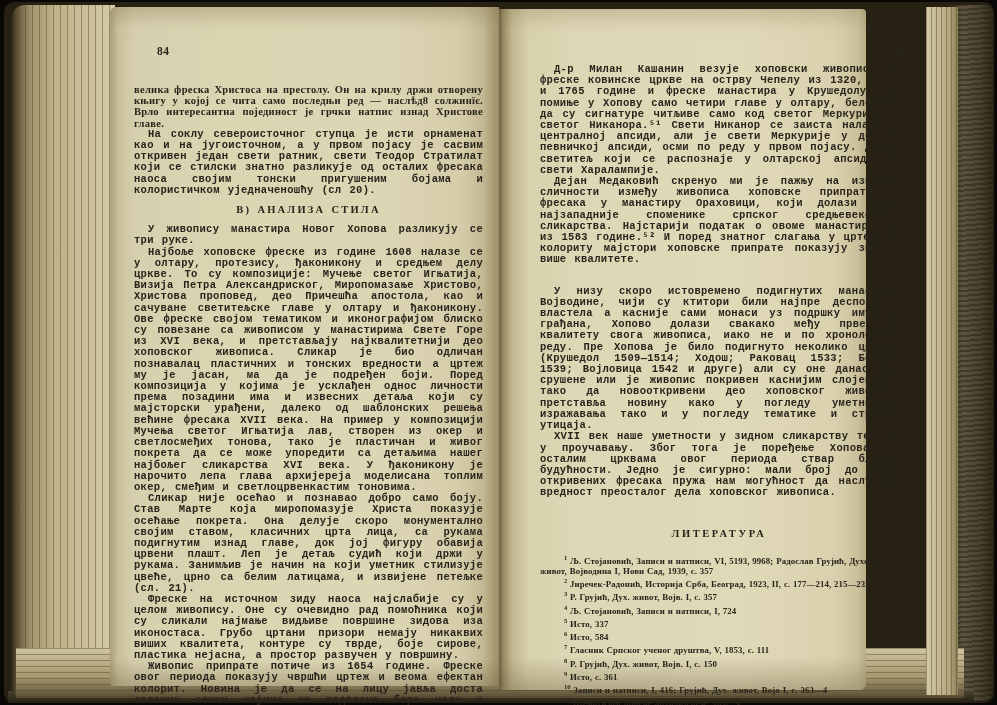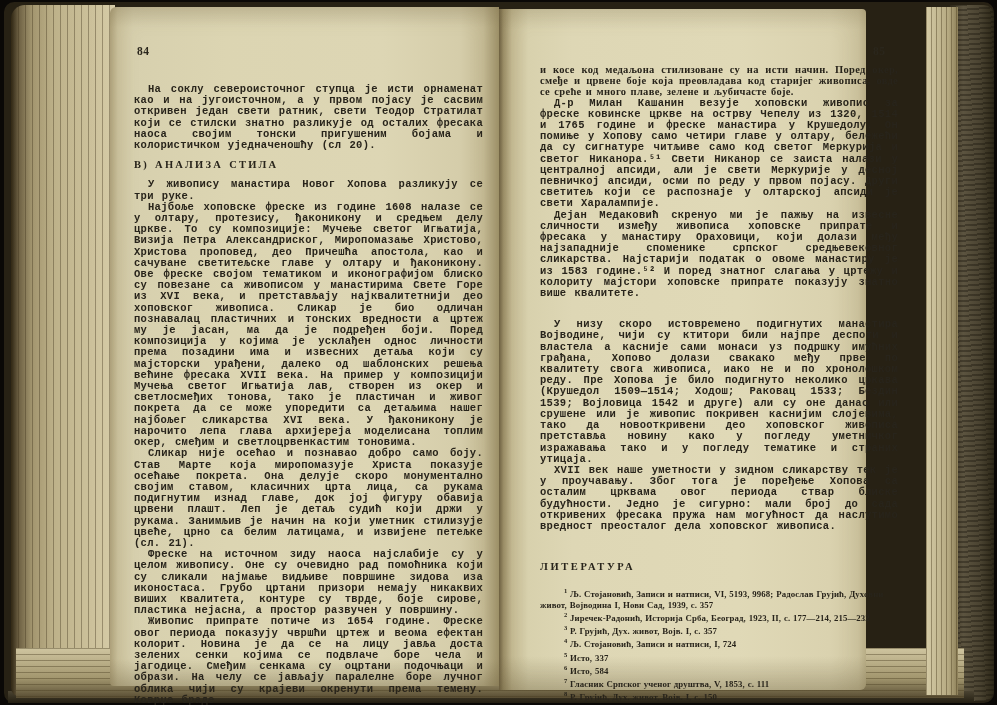--- a/index.html
+++ b/index.html
@@ -36,69 +36,69 @@
          background:
            linear-gradient(180deg, rgba(120,105,70,.18) 0, rgba(0,0,0,0) 3%, rgba(0,0,0,0) 96%, rgba(100,88,55,.28) 100%),
            linear-gradient(90deg,#b6aa83 0,#cfc6a1 2%,#d7d0ae 6%,#dcd5b2 30%,#ddd6b4 70%,#d5cdaa 90%,#c5bb95 96%,#a3976e 100%);
          box-shadow:inset 0 0 28px rgba(110,95,60,.25);}
   .page-right{left:499px;top:9px;width:367px;height:681px;border-radius:0 4px 6px 0;
          background:
            linear-gradient(180deg, rgba(120,105,70,.15) 0, rgba(0,0,0,0) 3%, rgba(0,0,0,0) 95%, rgba(100,88,55,.3) 100%),
            linear-gradient(90deg,#6e6142 0,#9d9069 1.2%,#c5bb94 3.5%,#d8d1ad 8%,#ded7b5 20%,#e0d9b7 65%,#dad2af 90%,#cfc6a1 98%,#c0b58e 100%);
          box-shadow:inset 0 0 28px rgba(110,95,60,.2);}
 
-  .page-number{position:absolute;font-size:11.5px;font-weight:bold;color:#2a261c;letter-spacing:.6px;}
+  .page-number{position:absolute;font-size:11.5px;font-weight:bold;color:#2a261c;letter-spacing:.6px;margin-left:20px;}
   .pn-left{left:27px;top:38px;}
   .pn-right{left:374px;top:36px;}
 
   .text-col{position:absolute;color:#28241b;font-size:10.5px;line-height:11.2px;font-weight:bold;
             text-align:justify;letter-spacing:.3px;word-spacing:1.4px;}
   .col-left{left:24px;top:77px;width:349px;}
   .right-text{position:absolute;left:41px;top:55px;width:358px;color:#28241b;font-size:10.5px;
             line-height:11.2px;font-weight:bold;text-align:justify;letter-spacing:.3px;word-spacing:1.4px;}
 
   .para{margin:0;}
   .para.indent{text-indent:14px;font-family:Liberation Mono, monospace;}
   .para.gap{margin-top:20px;}
-  .heading{margin:8px 0 9px;text-align:left;font-size:10.5px;font-weight:bold;letter-spacing:2.2px;}
+  .heading{margin:8px 0 9px;text-align:center;font-size:10.5px;font-weight:bold;letter-spacing:2.2px;}
   .heading.lit{margin:29px 0 14px;letter-spacing:2.6px;}
 
   .footnote{margin:0;font-size:8.8px;line-height:10.3px;font-weight:bold;letter-spacing:.1px;
             word-spacing:.5px;text-indent:24px;text-align:left;}
   .footnote sup{font-size:6.5px;letter-spacing:0;}
 </style>
 </head>
 <body>
 
 <div class="photo">
   <div class="cover"></div>
   <div class="cover-right"></div>
   <div class="cover-bottom"></div>
   <div class="stack-left"></div>
   <div class="stack-bottom"></div>
   <div class="stack-right"></div>
 
   <div class="page page-left">
     <div class="page-number pn-left">84</div>
     <div class="text-col col-left" id="left-col">
+        <p class="para">велика фреска Христоса на престолу. Он на крилу држи отворену књигу у којој се чита само последњи ред — наслѣд8 солжинїє. Врло интересантна појединост је грчки натпис изнад Христове главе.</p>
         <p class="para indent">На соклу североисточног ступца је исти орнаменат као и на југоисточном, а у првом појасу је сасвим откривен један свети ратник, свети Теодор Стратилат који се стилски знатно разликује од осталих фресака наоса својим тонски пригушеним бојама и колористичком уједначеношћу (сл 20).</p>
         <h3 class="heading">В) АНАЛИЗА СТИЛА</h3>
         <p class="para indent">У живопису манастира Новог Хопова разликују се три руке.</p>
         <p class="para indent">Најбоље хоповске фреске из године 1608 налазе се у олтару, протезису, ђаконикону и средњем делу цркве. То су композиције: Мучење светог Игњатија, Визија Петра Александриског, Миропомазање Христово, Христова проповед, део Причешћа апостола, као и сачуване светитељске главе у олтару и ђаконикону. Ове фреске својом тематиком и иконографијом блиско су повезане са живописом у манастирима Свете Горе из XVI века, и претстављају најквалитетнији део хоповског живописа. Сликар је био одличан познавалац пластичних и тонских вредности а цртеж му је јасан, ма да је подређен боји. Поред композиција у којима је усклађен однос личности према позадини има и извесних детаља који су мајсторски урађени, далеко од шаблонских решења већине фресака XVII века. На пример у композицији Мучења светог Игњатија лав, створен из окер и светлосмеђих тонова, тако је пластичан и живог покрета да се може упоредити са детаљима нашег најбољег сликарства XVI века. У ђаконикону је нарочито лепа глава архијереја моделисана топлим окер, смеђим и светлоцрвенкастим тоновима.</p>
         <p class="para indent">Сликар није осећао и познавао добро само боју. Став Марте која миропомазује Христа показује осећање покрета. Она делује скоро монументално својим ставом, класичних црта лица, са рукама подигнутим изнад главе, док јој фигуру обавија црвени плашт. Леп је детаљ судић који држи у рукама. Занимљив је начин на који уметник стилизује цвеће, црно са белим латицама, и извијене петељке (сл. 21).</p>
         <p class="para indent">Фреске на источном зиду наоса најслабије су у целом живопису. Оне су очевидно рад помоћника који су сликали најмање видљиве површине зидова иза иконостаса. Грубо цртани призори немају никаквих виших квалитета, контуре су тврде, боје сирове, пластика нејасна, а простор развучен у површину.</p>
         <p class="para indent">Живопис припрате потиче из 1654 године. Фреске овог периода показују чвршћи цртеж и веома ефектан колорит. Новина је да се на лицу јавља доста зелених сенки којима се подвлаче боре чела и јагодице. Смеђим сенкама су оцртани подочњаци и образи. На челу се јављају паралелне боре лучног облика чији су крајеви окренути према темену. Коврџе браде</p>
       </div>
   </div>
 
   <div class="page page-right">
     <div class="page-number pn-right">85</div>
     <div class="right-text">
       <div id="right-col">
-          <p class="para">и косе код медаљона стилизоване су на исти начин. Поред окер, смеђе и црвене боје која преовладава код старијег живописа, овде се среће и много плаве, зелене и љубичасте боје.</p>
           <p class="para indent">Д-р Милан Кашанин везује хоповски живопис за фреске ковинске цркве на острву Чепелу из 1320, 1514 и 1765 године и фреске манастира у Крушедолу. Он помиње у Хопову само четири главе у олтару, бележећи да су сигнатуре читљиве само код светог Меркурија и светог Никанора.⁵¹ Свети Никанор се заиста налази у централној апсиди, али је свети Меркурије у десној певничкој апсиди, осми по реду у првом појасу. Други светитељ који се распознаје у олтарској апсиди је свети Харалампије.</p>
           <p class="para indent">Дејан Медаковић скренуо ми је пажњу на извесне сличности између живописа хоповске припрате и фресака у манастиру Ораховици, који долази међу најзападније споменике српског средњевековног сликарства. Најстарији податак о овоме манастиру је из 1583 године.⁵² И поред знатног слагања у цртежу и колориту мајстори хоповске припрате показују знатно више квалитете.</p>
           <p class="para indent gap">У низу скоро истовремено подигнутих манастира Војводине, чији су ктитори били најпре деспоти и властела а касније сами монаси уз подршку имућних грађана, Хопово долази свакако међу прве по квалитету свога живописа, иако не и по хронолошком реду. Пре Хопова је било подигнуто неколико цркава (Крушедол 1509—1514; Ходош; Раковац 1533; Бездин 1539; Војловица 1542 и друге) али су оне данас или срушене или је живопис покривен каснијим слојевима, тако да новооткривени део хоповског живописа претставља новину како у погледу уметничког изражавања тако и у погледу тематике и страних утицаја.</p>
           <p class="para indent">XVII век наше уметности у зидном сликарству тек је у проучавању. Због тога је поређење Хопова са осталим црквама овог периода ствар блиске будућности. Једно је сигурно: мали број до сада откривених фресака пружа нам могућност да наслутимо вредност преосталог дела хоповског живописа.</p>
           <h3 class="heading lit">ЛИТЕРАТУРА</h3>
         </div>
       <div id="footnote-list">
           <p class="footnote"><sup>1</sup> <span>Љ. Стојановић, Записи и натписи, VI, 5193, 9968; Радослав Грујић, Духовни живот, Војводина I, Нови Сад, 1939, с. 357</span></p>
           <p class="footnote"><sup>2</sup> <span>Јиречек-Радонић, Историја Срба, Београд, 1923, II, с. 177—214, 215—232</span></p>
           <p class="footnote"><sup>3</sup> <span>Р. Грујић, Дух. живот, Војв. I, с. 357</span></p>

